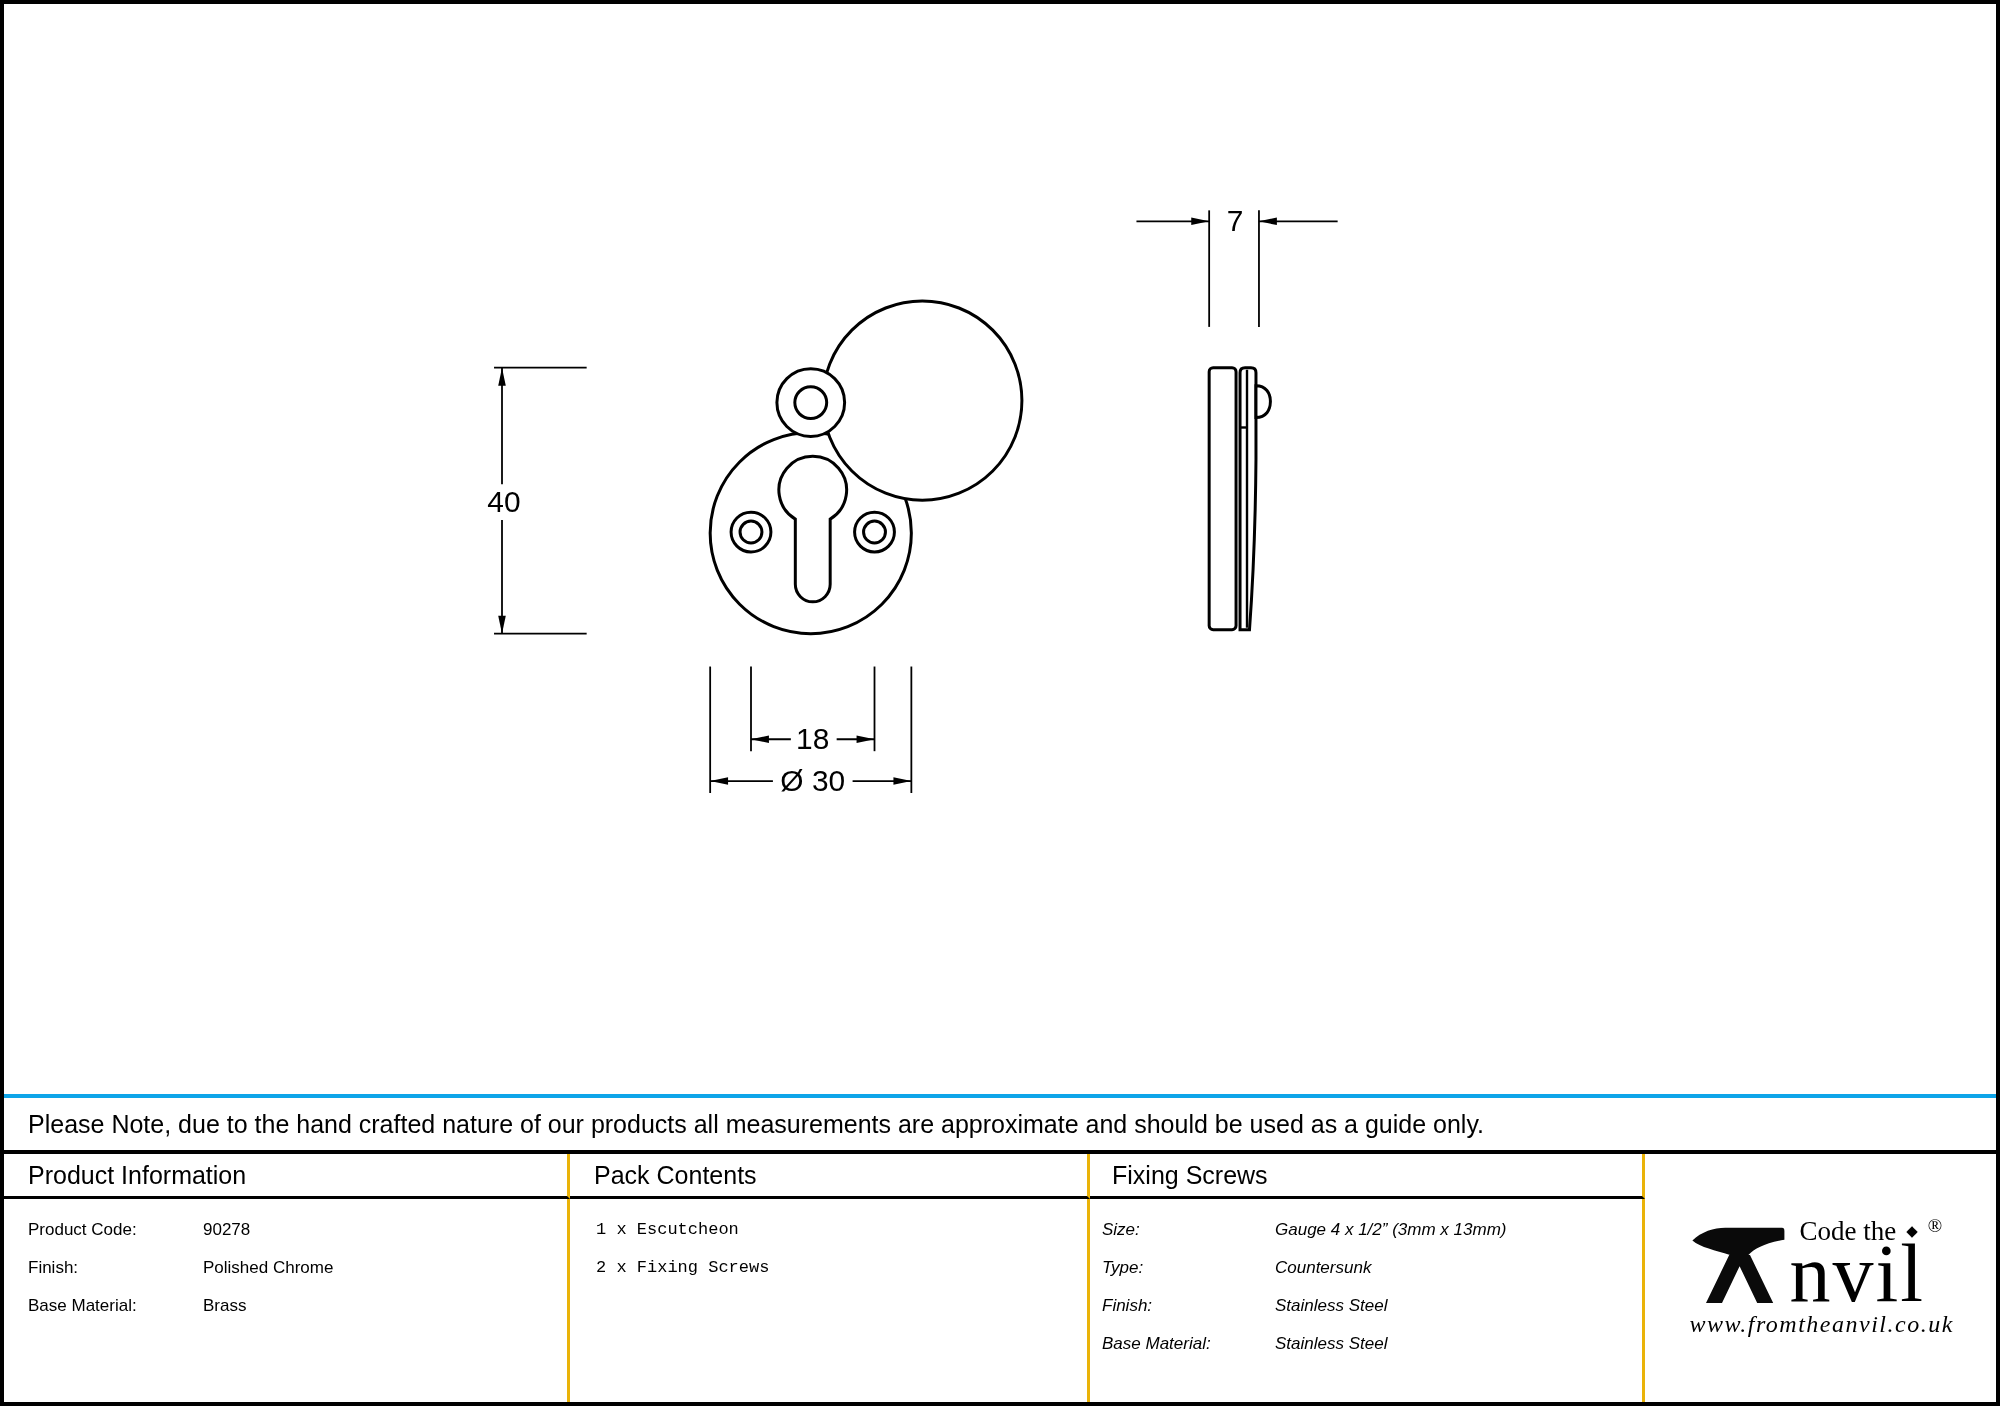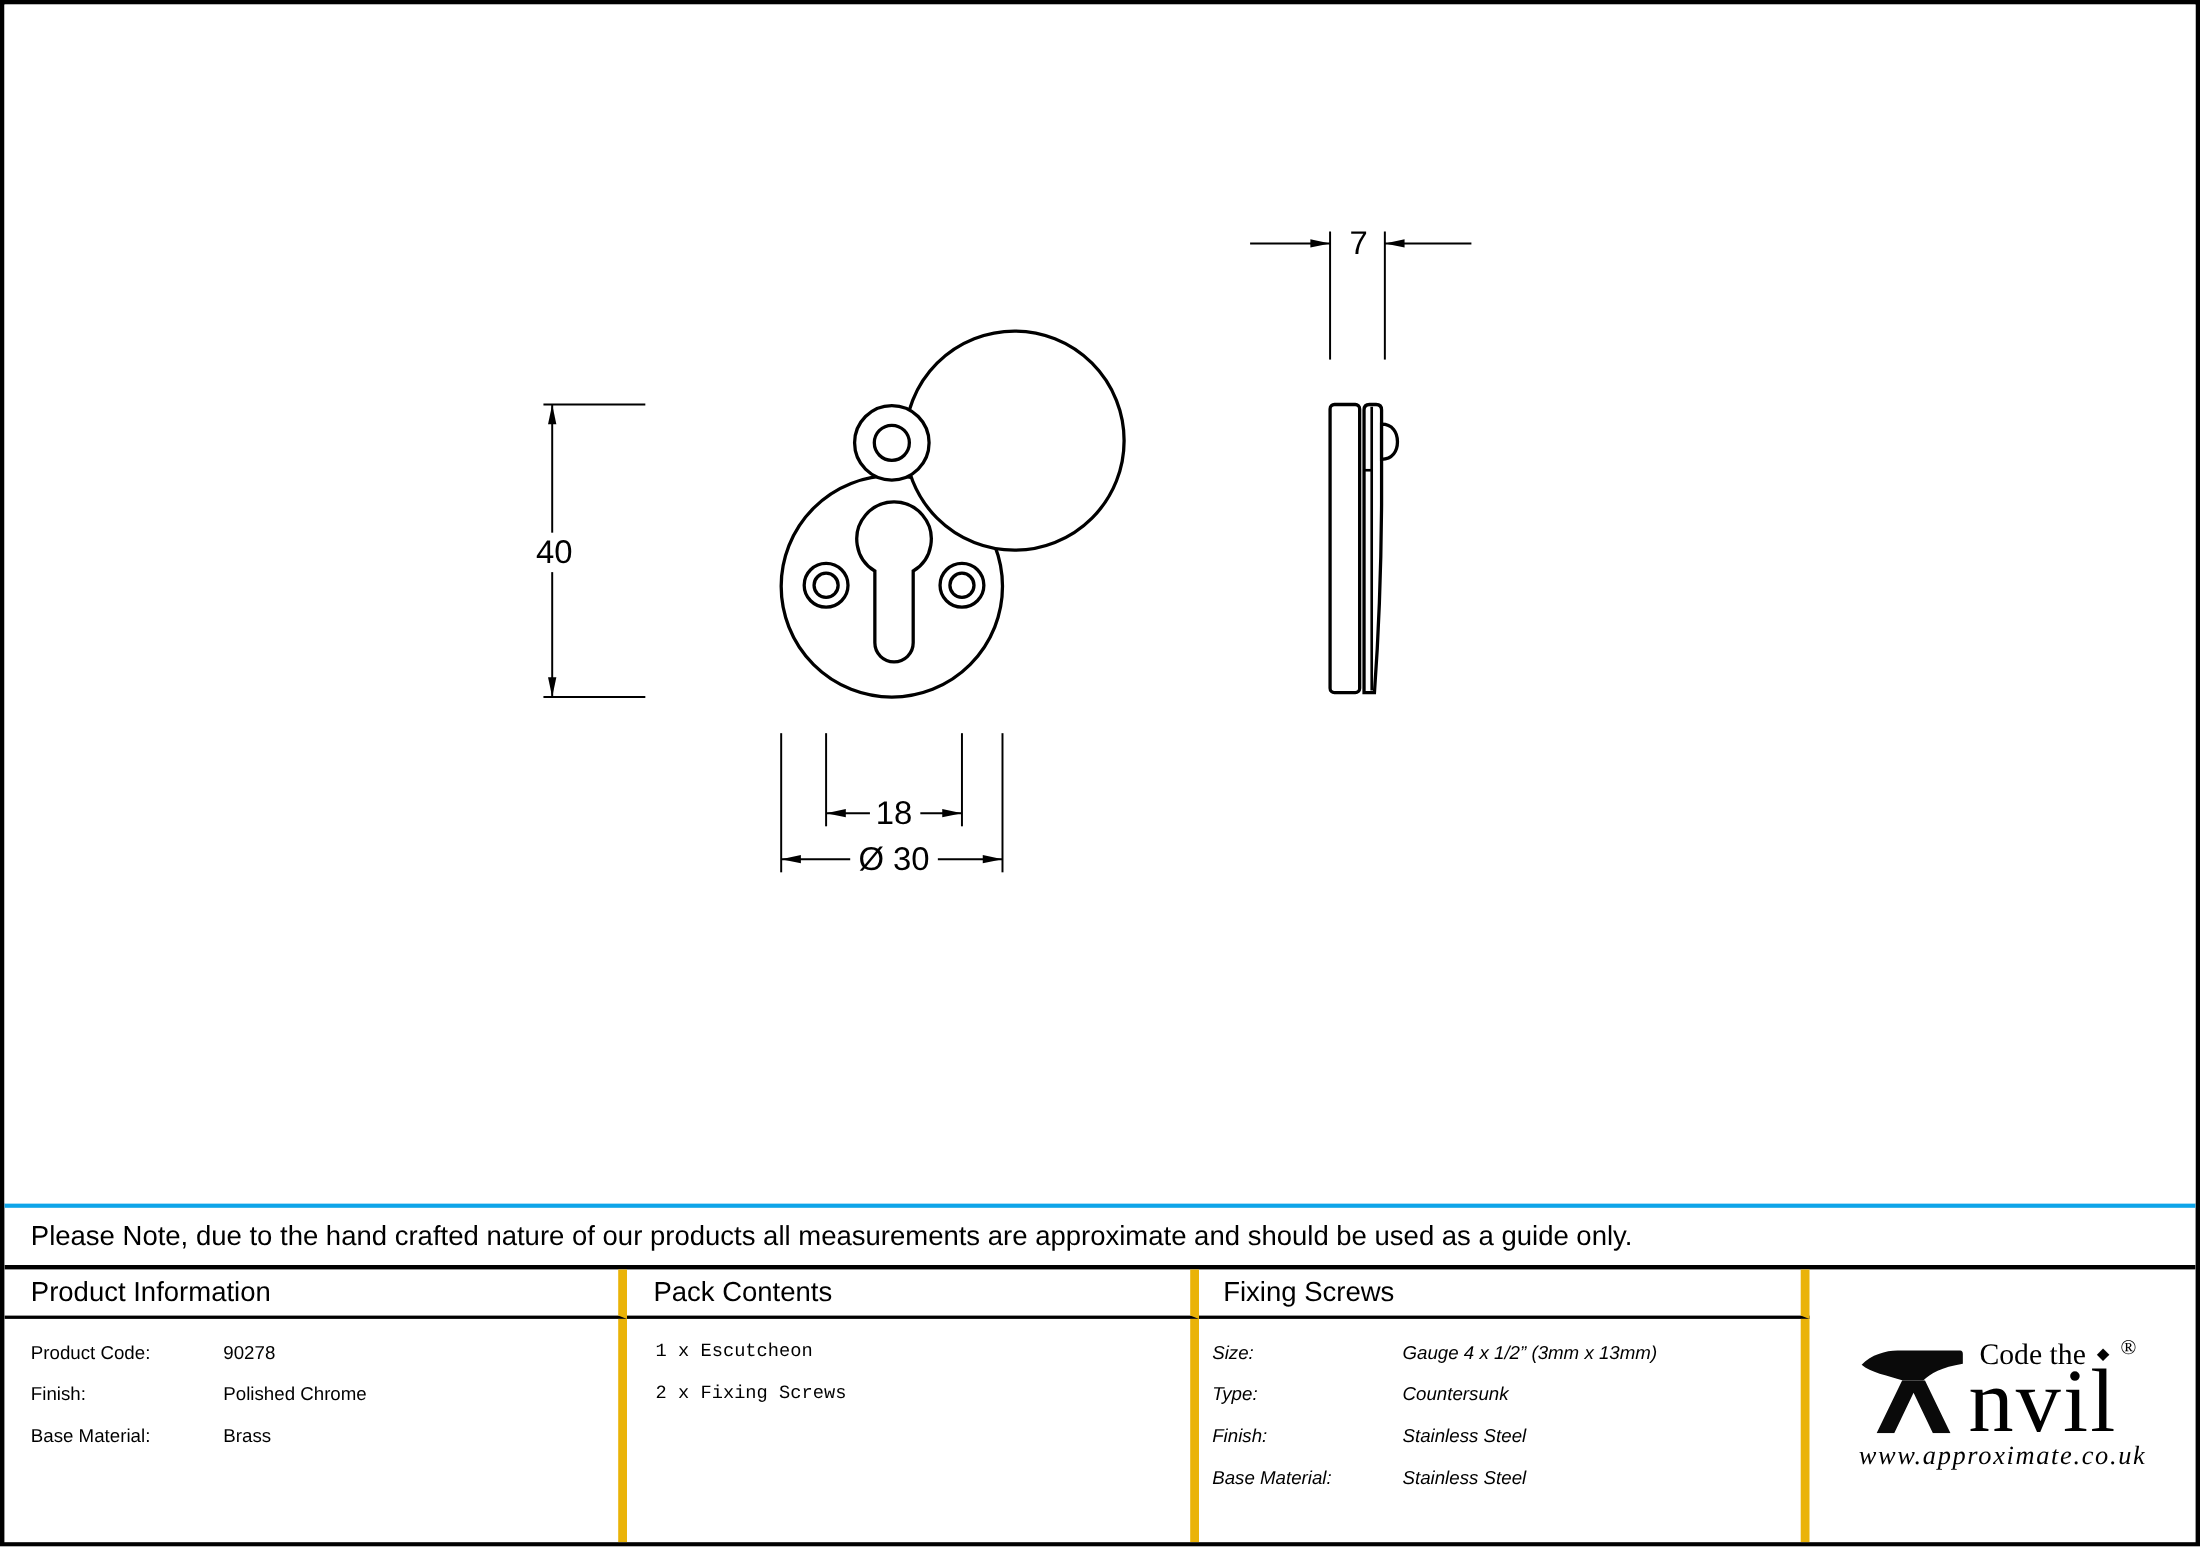--- a/index.html
+++ b/index.html
@@ -31,21 +31,21 @@
     width:1992px; height:248px;
     display:grid;
     grid-template-columns:566px 520px 555px 351px;
     grid-template-rows:45px 1fr;
   }
   .hdr-cell {
     border-bottom:3px solid #000;
     font-size:25px;
     display:flex; align-items:center;
   }
-  .cell-r { border-right:8px solid #eab308; }
+  .cell-r { border-right:3px solid #eab308; }
   .hdr-1 { padding-left:24px; }
   .hdr-2 { padding-left:24px; }
   .hdr-3 { padding-left:22px; }
   .body-cell { padding-top:12px; font-size:17px; }
   .body-1 { padding-left:24px; }
   .body-2 { padding-left:26px; }
   .body-3 { padding-left:12px;font-style:italic; }
   .spec-row { line-height:38px; white-space:nowrap; }
   .spec-label { display:inline-block; width:175px; }
   .spec-label3 { display:inline-block; width:173px; }
@@ -183,21 +183,21 @@
           </svg>
           <div class="logo-right">
             <div class="from-the-row">
               <span>Code the</span>
               <span class="diamond">◆</span>
               <span class="reg-mark">®</span>
             </div>
             <div class="nvil">nvil</div>
           </div>
         </div>
-        <div class="website">www.approximate.co.uk</div>
+        <div class="website">www.fromtheanvil.co.uk</div>
       </div>
     </div>
 
     <div class="body-cell body-1 cell-r">
       <div class="spec-row">
         <span class="spec-label">Product Code:</span><span>90278</span>
       </div>
       <div class="spec-row">
         <span class="spec-label">Finish:</span><span>Polished Chrome</span>
       </div>

